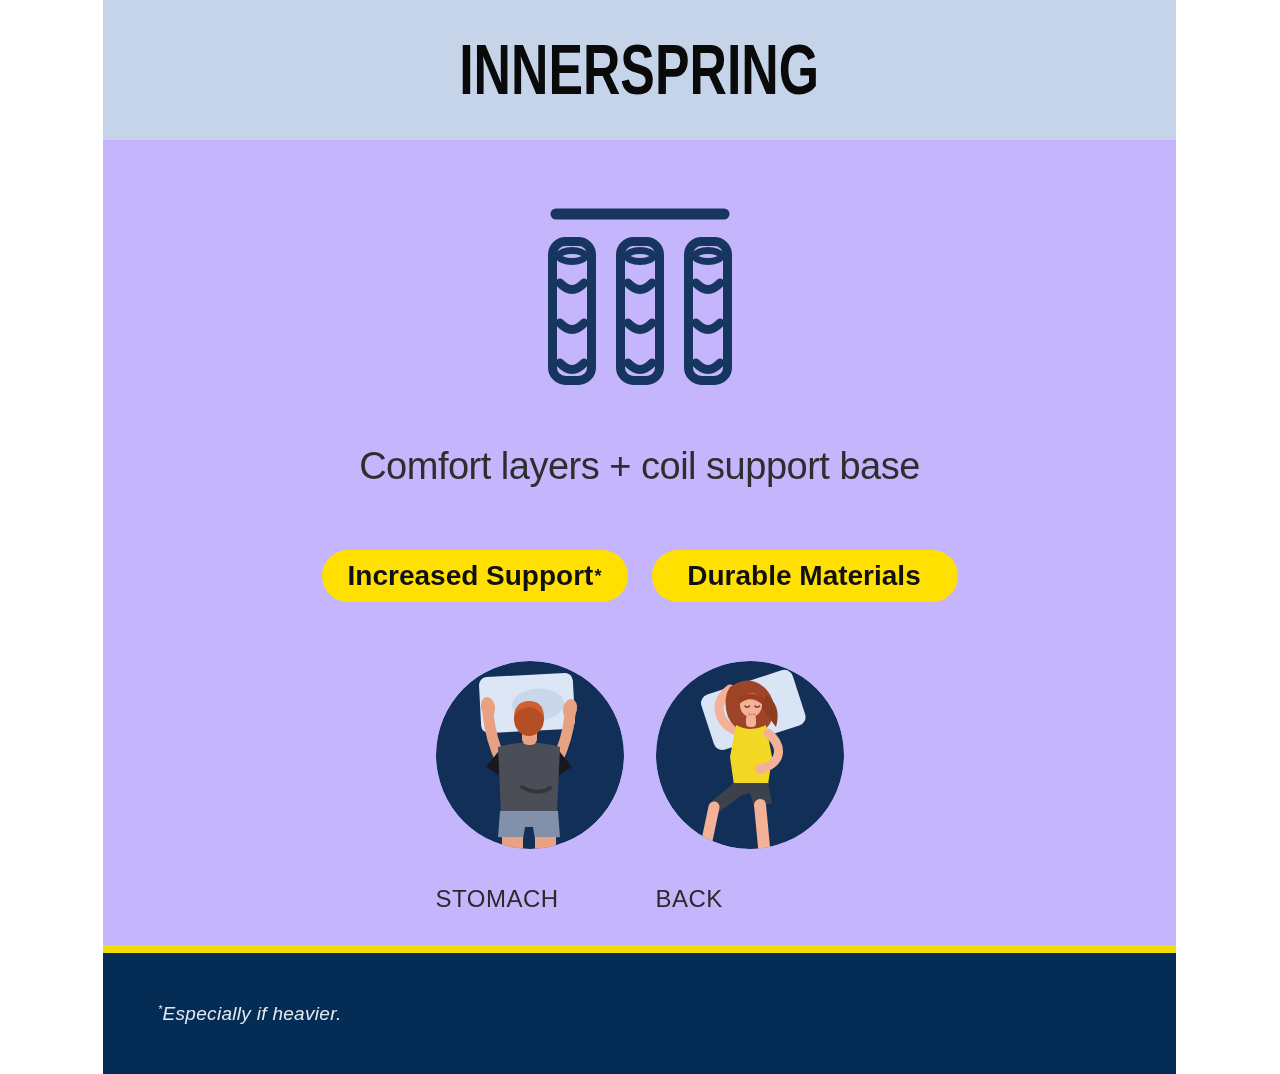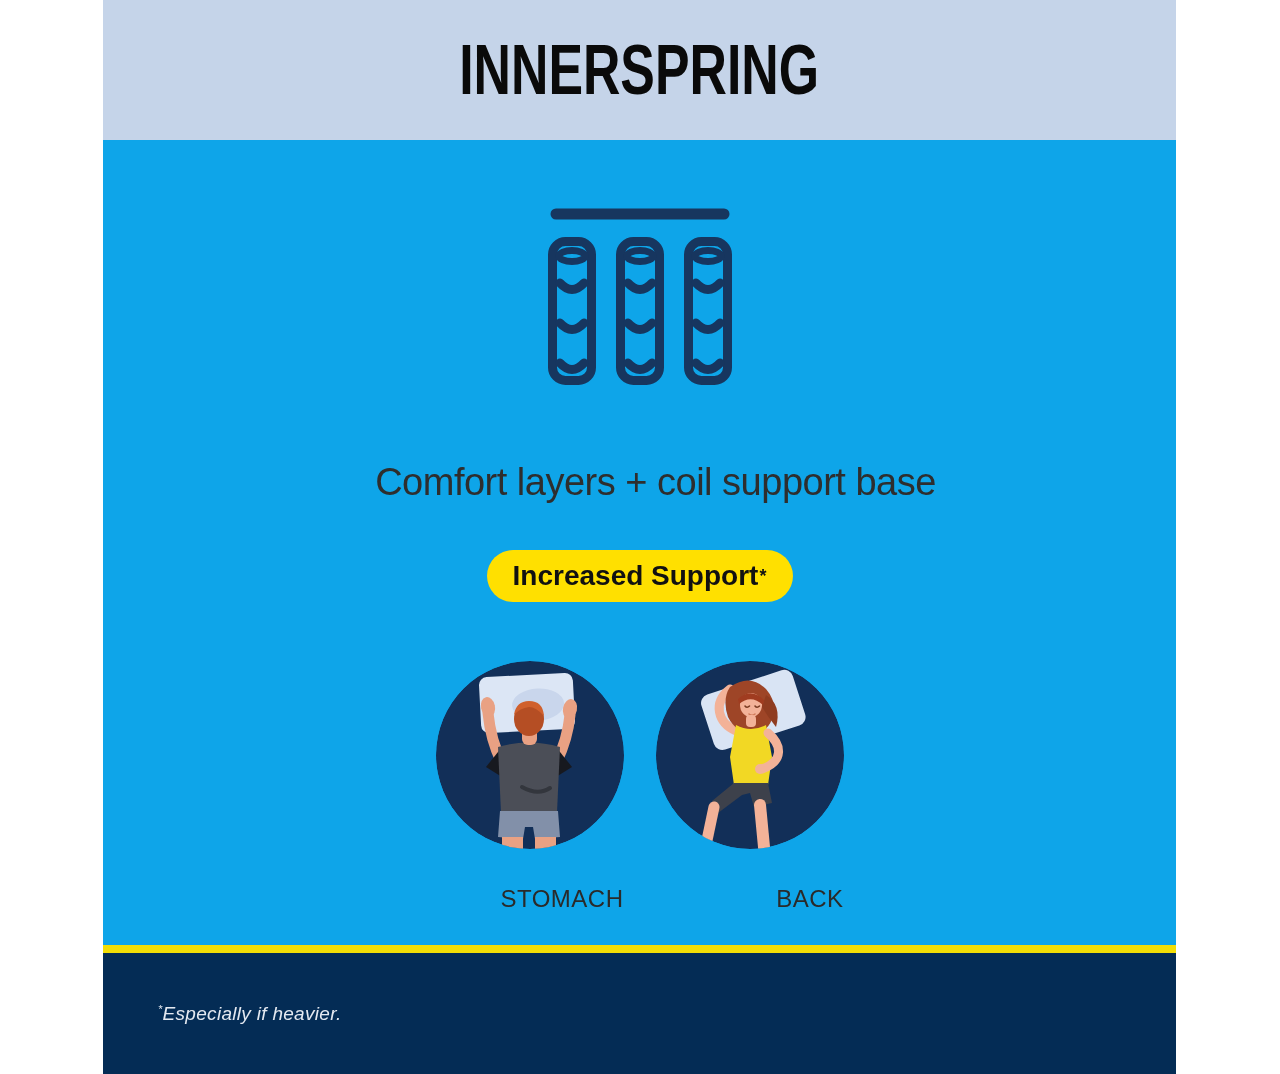--- a/index.html
+++ b/index.html
@@ -3,21 +3,21 @@
 <meta charset="utf-8">
 <style>
   html, body { margin: 0; padding: 0; }
   body {
     width: 1280px; height: 1074px;
     background: #ffffff;
     font-family: "Liberation Sans", sans-serif;
     overflow: hidden;
   }
   .canvas { position: relative; width: 1280px; height: 1074px; background: #ffffff; }
-  .content { position: absolute; left: 103px; top: 0; width: 1073px; height: 1074px; background: #0ea5e9; }
+  .content { position: absolute; left: 103px; top: 0; width: 1073px; height: 1074px; background: #c4b5fd; }
 
   
   .header-band {
     position: absolute; left: 0; top: 0; width: 100%; height: 140px;
     background: #C5D4E9;
     display: flex; align-items: center; justify-content: center;
   }
   .page-title {
     margin: 0;
     font-size: 70px; font-weight: 700; color: #0A0A0A;
@@ -33,21 +33,21 @@
     position: absolute; top: 207px; left: 50%; transform: translateX(-50%);
     width: 184px; height: 184px;
   }
 
   
   .caption {
     position: absolute; top: 445px; left: 0; width: 100%;
     text-align: center;
     font-size: 38px; font-weight: 400; color: #2E2E2E;
     letter-spacing: -0.5px;
-    margin: 16px;
+    margin: 0;
   }
 
   
   .badges {
     position: absolute; top: 550px; left: 0; width: 100%;
     display: flex; justify-content: center; gap: 24px;
   }
   .pill {
     width: 306px; height: 52px; border-radius: 26px;
     background: #FFE000;
@@ -55,21 +55,21 @@
     font-size: 28px; font-weight: 700; color: #111111;
     white-space: nowrap;
   }
   .pill sup { font-size: 18px; line-height: 0; margin-left: 1px; }
 
   
   .sleepers {
     position: absolute; top: 661px; left: 0; width: 100%;
     display: flex; justify-content: center; gap: 32px;
   }
-  .sleeper { margin: 0; width: 188px; text-align: right; }
+  .sleeper { margin: 0; width: 188px; text-align: left; }
   .sleeper-circle { width: 188px; height: 188px; display: block; }
   .sleeper-label {
     display: block; margin-top: 36px;
     font-size: 24px; font-weight: 400; color: #2A2A2A;
     letter-spacing: 0.5px;
   }
 
   
   .footer-strip {
     position: absolute; left: 0; top: 945px; width: 100%; height: 8px;
@@ -129,20 +129,24 @@
         </g>
       </svg>
     </div>
 
     <p class="caption">Comfort layers + coil support base</p>
 
     <section class="badges">
       <div class="pill">
         <span>Increased Support</span>
           <sup>*</sup>
+      </div>
+      <div class="pill">
+        <span>Durable Materials</span>
+          <sup></sup>
       </div>
     </section>
 
     <section class="sleepers">
 
       <figure class="sleeper">
         <svg class="sleeper-circle" viewBox="0 0 188 188">
           <defs>
               <clipPath id="clipM">
                 <circle cx="94" cy="94" r="94"></circle>

